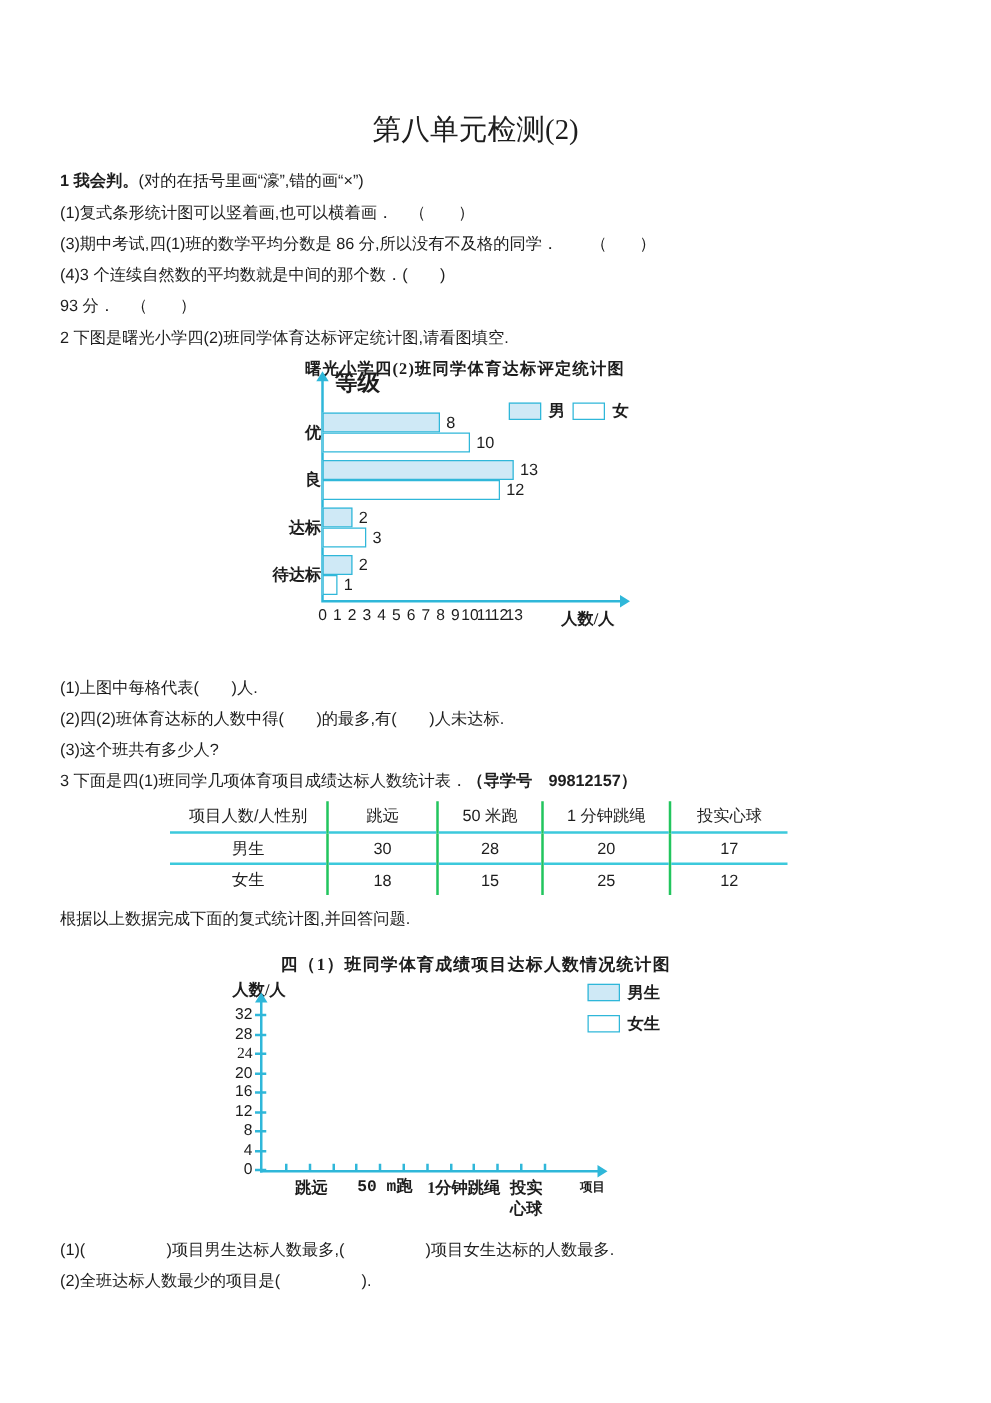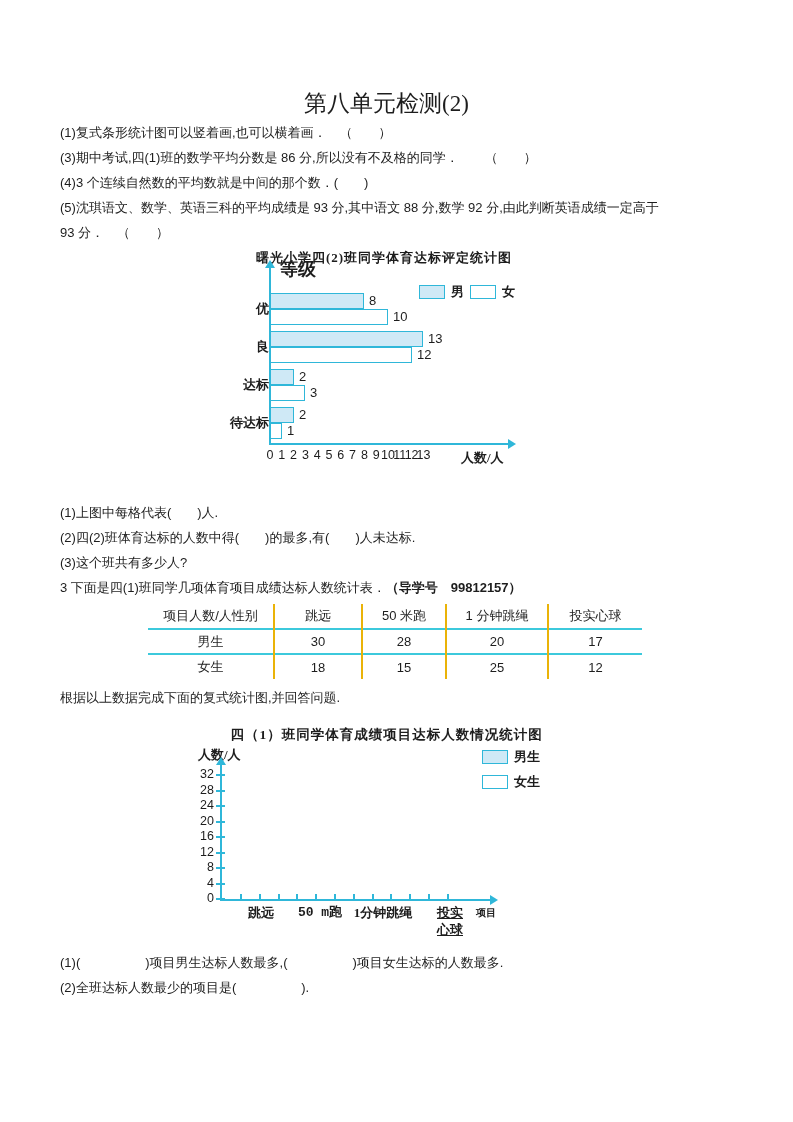--- a/index.html
+++ b/index.html
@@ -2,21 +2,21 @@
 <html style="--accent: #2fb7d9; --fill: #cfe9f6; --text: #1d1d1d;"><head>
 <meta charset="utf-8">
 <style>
   :root{ --accent:#2fb7d9; --fill:#cfe9f6; --text:#1d1d1d; }
   *{box-sizing:border-box}
   html,body{margin:0;padding:0}
   body{
     width:793px;height:1122px;overflow:hidden;background:#ffffff;
     font-family:"Liberation Sans",sans-serif;color:var(--text);
   }
-  .content{padding:0 80px 0 60px}
+  .content{padding:0 80px 0 48px}
   .doc-title{
     font-family:"Liberation Serif",serif;font-weight:400;font-size:23px;
     text-align:center;margin:88px 0 0 0;height:32px;line-height:32px;
   }
   .line{font-size:13px;height:25px;line-height:25px;white-space:nowrap}
   .bold{font-weight:700}
   .klabel{font-family:"Liberation Serif",serif;font-weight:700}
   .chart-title{
     font-family:"Liberation Serif",serif;font-weight:700;font-size:13px;
     letter-spacing:1px;text-align:center;height:18px;line-height:18px;
@@ -38,50 +38,53 @@
   .arrow-right{width:0;height:0;border:5px solid transparent;border-left:8px solid var(--accent)}
   .legend1{left:205px;top:12px;display:flex;align-items:center;gap:6px;font-size:13px}
   .lbox{width:26px;height:14px;border:1px solid var(--accent);background:#fff;display:inline-block}
   .lbox.fill{background:var(--fill)}
   
   .stats-table{
     border-collapse:collapse;margin:4px 0 0 88px;table-layout:fixed;
     font-size:13px;text-align:center;
   }
   .stats-table th,.stats-table td{
-    font-weight:400;height:25px;padding:0 4px;border-right:2px solid #eab308;
+    font-weight:400;height:25px;padding:0 4px;border-right:2px solid #22c55e;
   }
   .stats-table th:last-child,.stats-table td:last-child{border-right:none}
   .stats-table tr:nth-child(1),.stats-table tr:nth-child(2){border-bottom:2px solid #3cc9dc}
   .c0{width:126px}.c1{width:88px}.c2{width:84px}.c3{width:102px}.c4{width:94px}
   
   .chart2-title{margin-top:16px;font-size:13.5px}
   .chart2{position:relative;height:198px;width:480px;margin:2px 0 0 130px}
   .ylab2{width:24px;text-align:right;font-size:12.5px;line-height:15px}
   .cat2{transform:translateX(-50%);font-size:13px;white-space:pre-line;text-align:center;line-height:17px}
   .legend2{left:292px;top:2px;display:flex;flex-direction:column;gap:7px;font-size:13px}
   .legend2 .row{display:flex;align-items:center;gap:6px}
   .q3-items{margin-top:6px}
 </style>
 </head>
 <body>
 
 <div class="content">
 
   <div class="doc-title">第八单元检测(2)</div>
 
+  <div class="line" style="margin-top:12px">
+    <span class="bold">1 我会判。</span><span>(对的在括号里画“濠”,错的画“×”)</span>
+  </div>
 
   <div>
       <div class="line">(1)复式条形统计图可以竖着画,也可以横着画．　（　　）</div>
       <div class="line">(3)期中考试,四(1)班的数学平均分数是 86 分,所以没有不及格的同学．　　（　　）</div>
       <div class="line">(4)3 个连续自然数的平均数就是中间的那个数．(　　)</div>
-      <div class="line">(5)沈琪语文、数学、英语三科的平均成绩是 93 分,其中语文 88 分,数学 92 分,由此判断英语成绩一定高于</div>
       <div class="line">93 分．　（　　）</div>
     </div>
 
+  <div class="line">2 下图是曙光小学四(2)班同学体育达标评定统计图,请看图填空.</div>
 
   <div class="chart1">
     <div class="chart-title">曙光小学四(2)班同学体育达标评定统计图</div>
     <div class="chart1-plot">
       <span class="abs arrow-up" style="left:51px;top:-16px"></span>
       <span class="abs vaxis" style="left:55px;top:-8px;height:180px"></span>
       <span class="abs klabel" style="left:66px;top:-14px;font-size:18px">等级</span>
       <span class="abs haxis" style="left:55px;top:172px;width:240px"></span>
       <span class="abs arrow-right" style="left:294px;top:168px"></span>
       <span class="abs klabel" style="left:247px;top:178px;font-size:13px">人数/人</span>
@@ -197,42 +200,42 @@
       <span class="abs ylab2" style="left: 0px; top: 129.5px;">4</span>
       <span class="abs tickmark" style="left: 26px; top: 136.5px; width: 9px; height: 2px;"></span>
       <span class="abs ylab2" style="left: 0px; top: 114px;">8</span>
       <span class="abs tickmark" style="left: 26px; top: 121px; width: 9px; height: 2px;"></span>
       <span class="abs ylab2" style="left: 0px; top: 98.5px;">12</span>
       <span class="abs tickmark" style="left: 26px; top: 105.5px; width: 9px; height: 2px;"></span>
       <span class="abs ylab2" style="left: 0px; top: 83px;">16</span>
       <span class="abs tickmark" style="left: 26px; top: 90px; width: 9px; height: 2px;"></span>
       <span class="abs ylab2" style="left: 0px; top: 67.5px;">20</span>
       <span class="abs tickmark" style="left: 26px; top: 74.5px; width: 9px; height: 2px;"></span>
-      <span class="abs ylab2" style="left: 0px; top: 52px;">24</span>
+      <span class="abs ylab2" style="left: 0px; top: 52px; font-family: Liberation Serif, serif;">24</span>
       <span class="abs tickmark" style="left: 26px; top: 59px; width: 9px; height: 2px;"></span>
       <span class="abs ylab2" style="left: 0px; top: 36.5px;">28</span>
       <span class="abs tickmark" style="left: 26px; top: 43.5px; width: 9px; height: 2px;"></span>
       <span class="abs ylab2" style="left: 0px; top: 21px;">32</span>
       <span class="abs tickmark" style="left: 26px; top: 28px; width: 9px; height: 2px;"></span>
       <span class="abs tickmark" style="left: 50px; top: 148px; width: 2px; height: 5px;"></span>
       <span class="abs tickmark" style="left: 68.8px; top: 148px; width: 2px; height: 5px;"></span>
       <span class="abs tickmark" style="left: 87.6px; top: 148px; width: 2px; height: 5px;"></span>
       <span class="abs tickmark" style="left: 106.4px; top: 148px; width: 2px; height: 5px;"></span>
       <span class="abs tickmark" style="left: 125.2px; top: 148px; width: 2px; height: 5px;"></span>
       <span class="abs tickmark" style="left: 144px; top: 148px; width: 2px; height: 5px;"></span>
       <span class="abs tickmark" style="left: 162.8px; top: 148px; width: 2px; height: 5px;"></span>
       <span class="abs tickmark" style="left: 181.6px; top: 148px; width: 2px; height: 5px;"></span>
       <span class="abs tickmark" style="left: 200.4px; top: 148px; width: 2px; height: 5px;"></span>
       <span class="abs tickmark" style="left: 219.2px; top: 148px; width: 2px; height: 5px;"></span>
       <span class="abs tickmark" style="left: 238px; top: 148px; width: 2px; height: 5px;"></span>
       <span class="abs tickmark" style="left: 256.8px; top: 148px; width: 2px; height: 5px;"></span>
       <span class="abs cat2 klabel" style="left: 71px; top: 158px;">跳远</span>
       <span class="abs cat2 klabel" style="left: 130px; top: 158px; font-family: Liberation Mono, monospace;">50 m跑</span>
       <span class="abs cat2 klabel" style="left: 193px; top: 158px;">1分钟跳绳</span>
-      <span class="abs cat2 klabel" style="left: 260px; top: 158px; text-decoration: underline;">投实
+      <span class="abs cat2 klabel" style="left: 243px; top: 158px;">投实
 心球</span>
     </div>
 
   <div class="q3-items">
       <div class="line">(1)(　　　　　)项目男生达标人数最多,(　　　　　)项目女生达标的人数最多.</div>
       <div class="line">(2)全班达标人数最少的项目是(　　　　　).</div>
     </div>
 
 </div>
 

